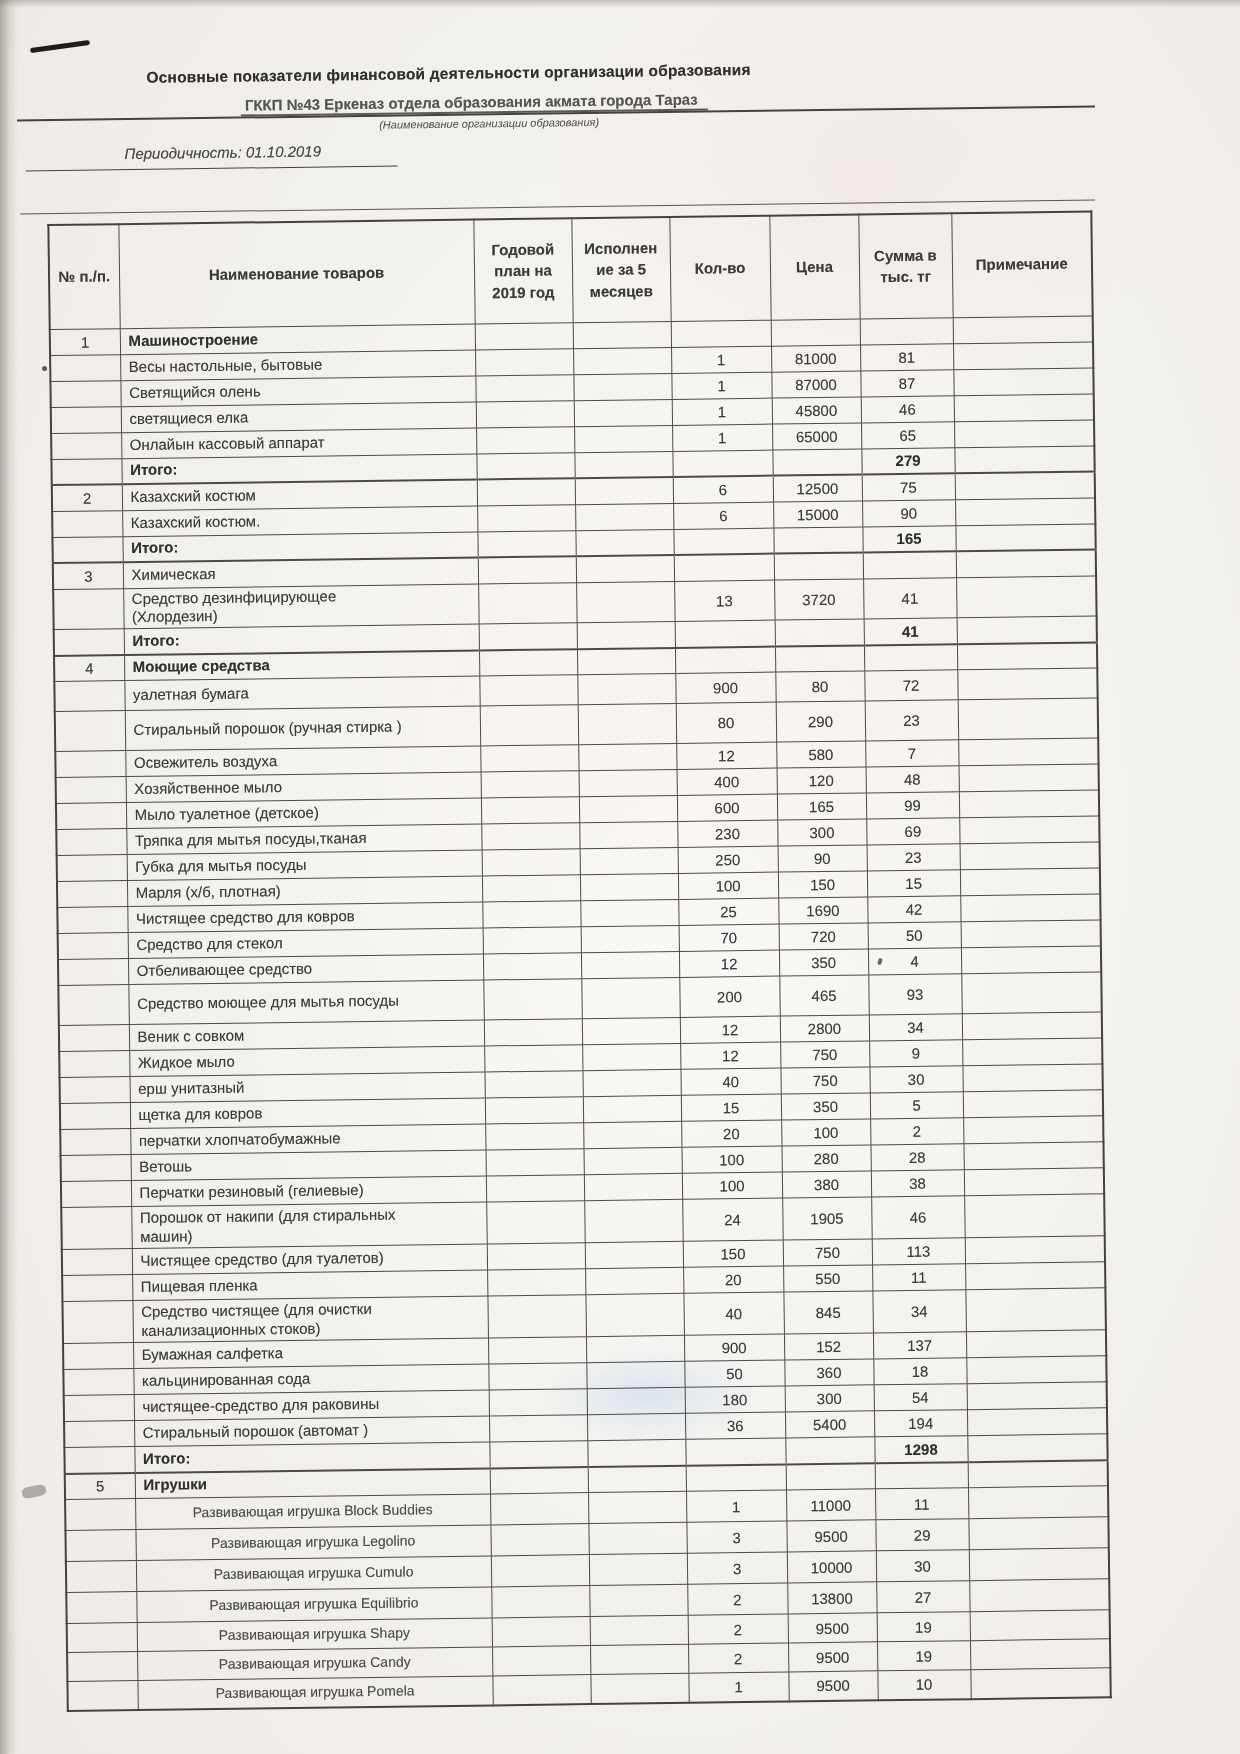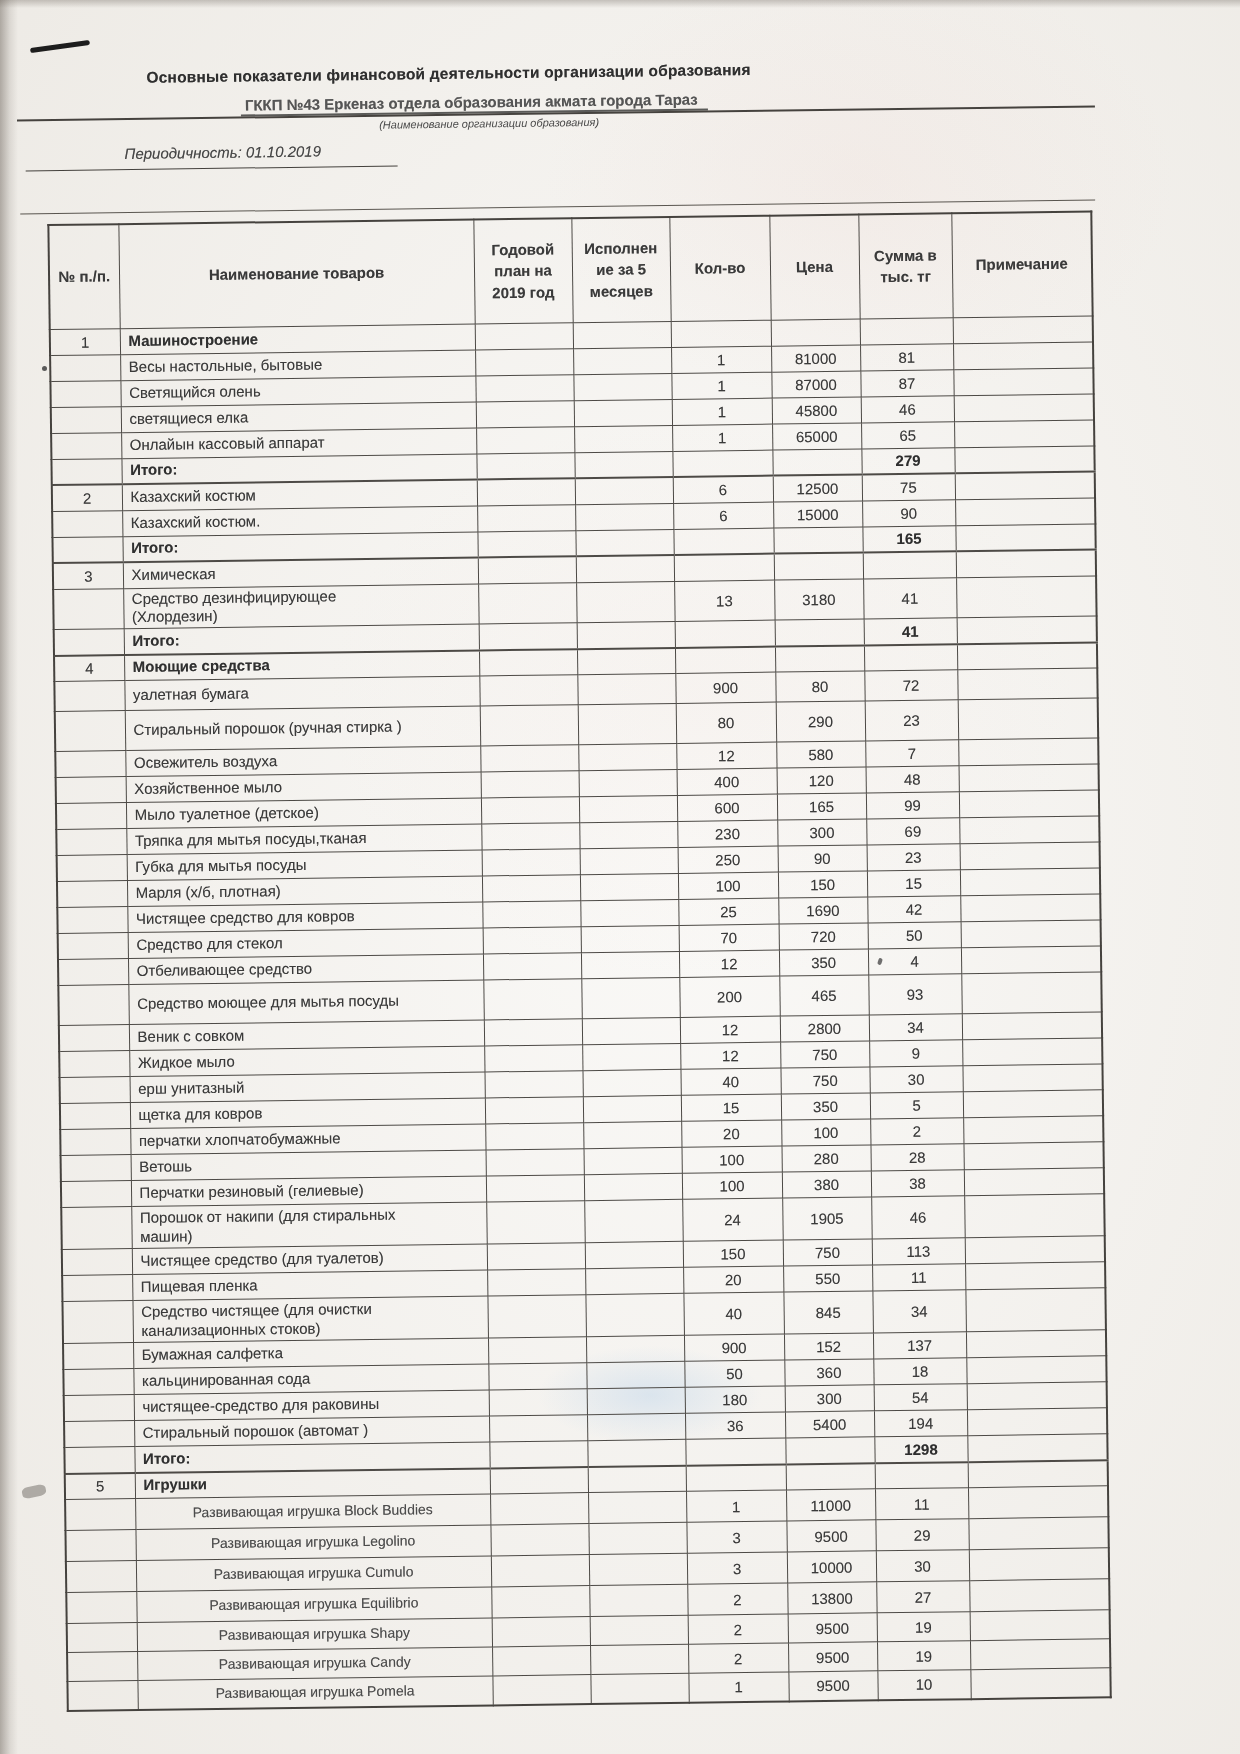--- a/index.html
+++ b/index.html
@@ -253,21 +253,21 @@
           <td class="c-sum"></td>
           <td class="c-note"></td>
         </tr>
         <tr style="height: 40px;">
           <td class="c-num"></td>
           <td class="c-name">Средство дезинфицирующее
 (Хлордезин)</td>
           <td class="c-plan"></td>
           <td class="c-exec"></td>
           <td class="c-qty">13</td>
-          <td class="c-price">3180</td>
+          <td class="c-price">3720</td>
           <td class="c-sum">41</td>
           <td class="c-note"></td>
         </tr>
         <tr class="total">
           <td class="c-num"></td>
           <td class="c-name">Итого:</td>
           <td class="c-plan"></td>
           <td class="c-exec"></td>
           <td class="c-qty"></td>
           <td class="c-price"></td>

